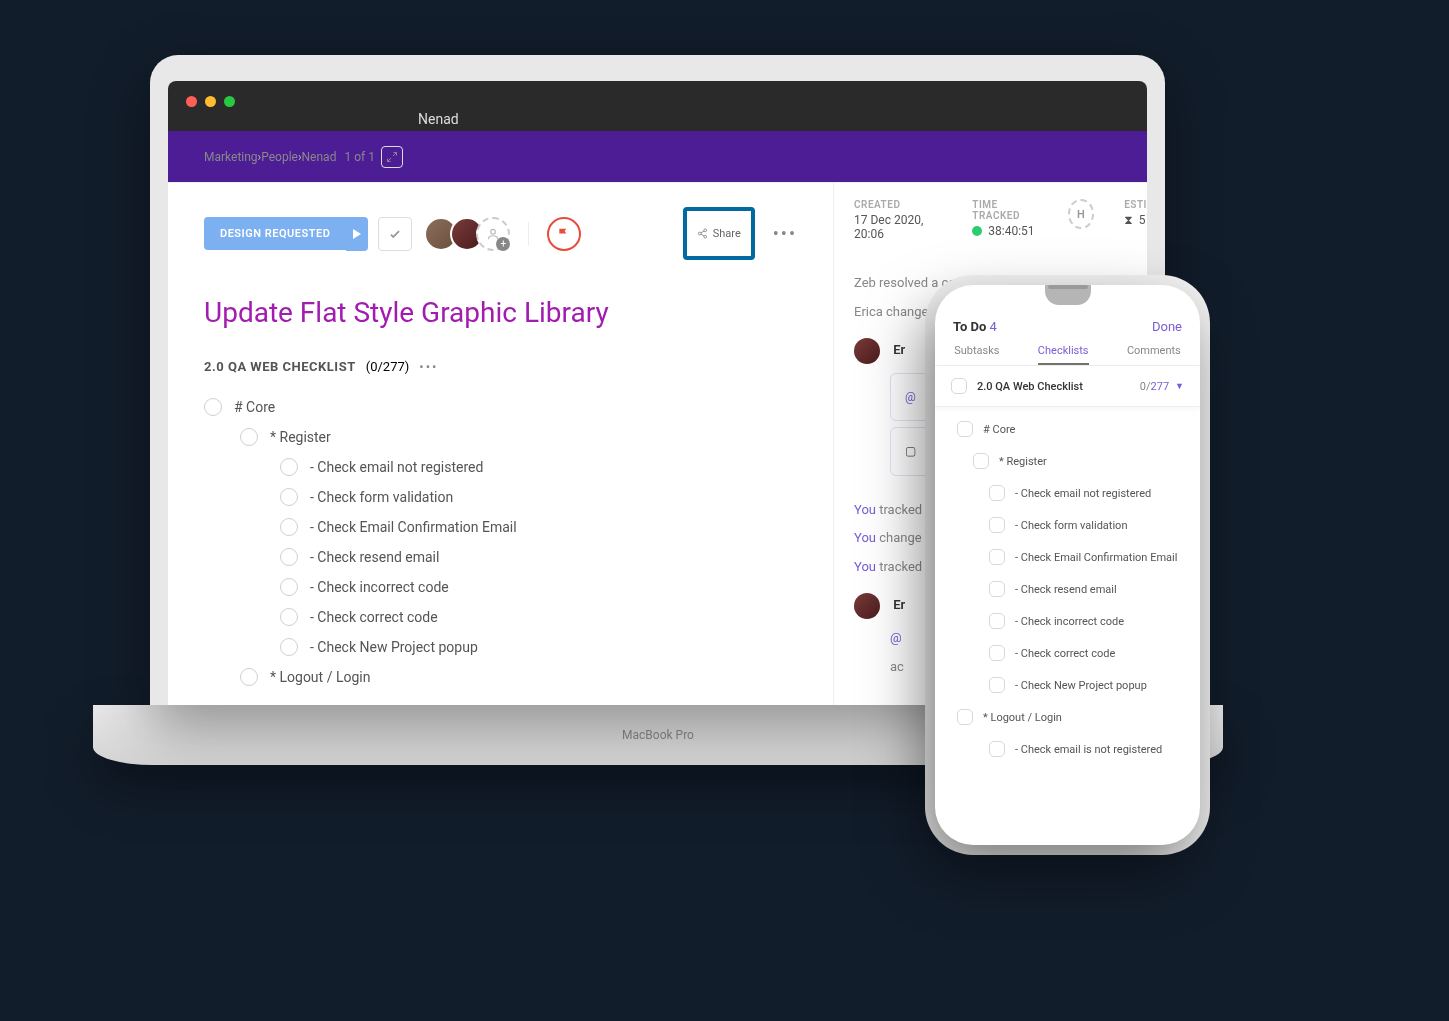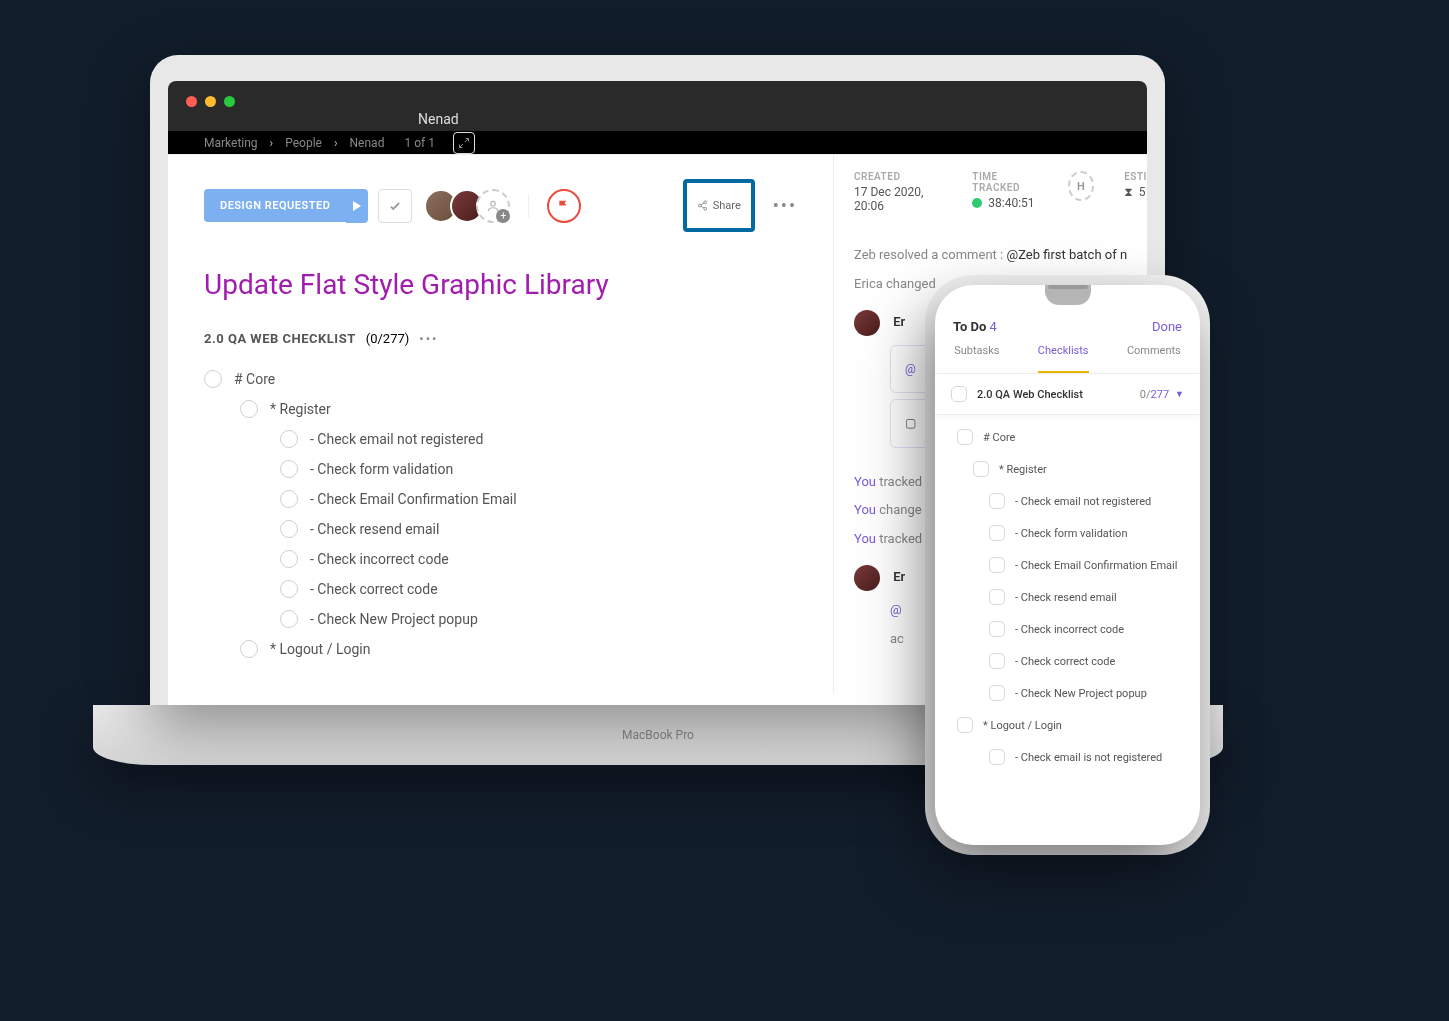--- a/index.html
+++ b/index.html
@@ -12,21 +12,21 @@
 .traffic-lights { position: absolute; left: 36px; top: 41px; display: flex; gap: 8px; z-index: 20; }
 .tl { width: 11px; height: 11px; border-radius: 50%; }
 .tl.red { background: #ff5f57; }
 .tl.yellow { background: #febc2e; }
 .tl.green { background: #28c840; }
 .macbook-base { height: 60px; background: linear-gradient(#e8e8e8,#d4d4d4); width: 1130px; margin-left: -57px; border-radius: 0 0 60px 60px / 0 0 18px 18px; display:flex; align-items:center; justify-content:center; color:#8a8a8a; font-size:12px; box-shadow: 0 25px 50px rgba(0,0,0,.35); }
 
 
 .app-top { height: 50px; background: #2a2a2a; display:flex; align-items:flex-end; padding: 0 250px 0 250px;}
 .tab-name { color:#ddd; font-size:14px; margin-bottom:4px; }
-.breadcrumb-bar { height: 24px; background:#000000; border-bottom:1px solid #eee; display:flex; align-items:center; padding:0 36px; font-size:12px; color:#888; gap:12px;}
+.breadcrumb-bar { height: 52px; background:#4c1d95; border-bottom:1px solid #eee; display:flex; align-items:center; padding:0 36px; font-size:12px; color:#888; }
 .breadcrumb-bar .sep { color:#bbb; }
 .pager-box { width:22px; height:22px; border:1px solid #ddd; border-radius:4px; display:flex;align-items:center;justify-content:center; margin-left:6px;}
 
 .task-body { display:flex; height: calc(100% - 86px); }
 .task-main { flex: 0 0 665px; padding: 24px 36px; overflow:hidden; }
 .task-side { flex: 1; border-left:1px solid #eee; padding: 16px 0 0 20px; overflow:hidden; font-size:13px; color:#666;}
 
 .btn-row { display:flex; align-items:center; gap:10px; }
 .status-btn { background:#7db0f0; color:#fff; font-size:11px; font-weight:600; letter-spacing:.5px; padding:10px 16px; border-radius:4px 0 0 4px; }
 .status-play { background:#7db0f0; width:22px; height:34px; border-radius:0 4px 4px 0; display:flex;align-items:center;justify-content:center; color:#fff; margin-left:-10px;}
@@ -71,21 +71,21 @@
 .iphone { position: absolute; left: 935px; top: 285px; width: 265px; height: 560px; background:#fff; border-radius:38px; box-shadow: -10px 25px 60px rgba(0,0,0,.5), 0 0 0 10px #f3f3f3; overflow:hidden; z-index:30;}
 .iphone-status { height:34px; font-size:11px; font-weight:600; display:flex; align-items:center; justify-content:space-between; padding:0 18px;}
 .iphone-status .right { display:flex; gap:4px; align-items:center;}
 .notch-bar { height:20px; background:#b5b5b5; border-radius:0 0 14px 14px; margin:0 auto; width:46px; position:relative; top:-4px;}
 .notch-pill { width:40px; height:4px; background:#9a9a9a; border-radius:3px; margin:4px auto 0;}
 .ph-header { display:flex; justify-content:space-between; align-items:center; padding:10px 18px 4px; font-size:13px;}
 .ph-header .todo { font-weight:700; color:#333;}
 .ph-header .todo .n { color:#7a5cd6; font-weight:400;}
 .ph-header .done { color:#7a5cd6;}
 .ph-tabs { display:flex; justify-content:space-around; font-size:11px; color:#888; border-bottom:1px solid #eee; padding:6px 0 8px;}
-.ph-tabs .active { color:#7a5cd6; border-bottom:2px solid #eab308; padding-bottom:14px; margin-bottom:-8px;}
+.ph-tabs .active { color:#7a5cd6; border-bottom:2px solid #737373; padding-bottom:6px; margin-bottom:-8px;}
 .ph-section { display:flex; align-items:center; padding:12px 16px; border-bottom:1px solid #eee; font-size:11px; color:#333; box-shadow: 0 2px 6px rgba(0,0,0,.04);}
 .ph-section .label { flex:1; font-weight:500; margin-left:10px;}
 .ph-section .frac { color:#888;}
 .ph-section .frac .b { color:#7a5cd6;}
 .ph-list { padding: 6px 0; font-size:11px; color:#555; overflow-y:auto; max-height:380px;}
 .ph-row { display:flex; align-items:center; padding:8px 16px; gap:10px;}
 .ph-row.l0 { padding-left:22px;}
 .ph-row.l1 { padding-left:38px;}
 .ph-row.l2 { padding-left:54px;}
 .ph-check { width:16px; height:16px; border:1.5px solid #d8d8d8; border-radius:5px; flex-shrink:0;}

